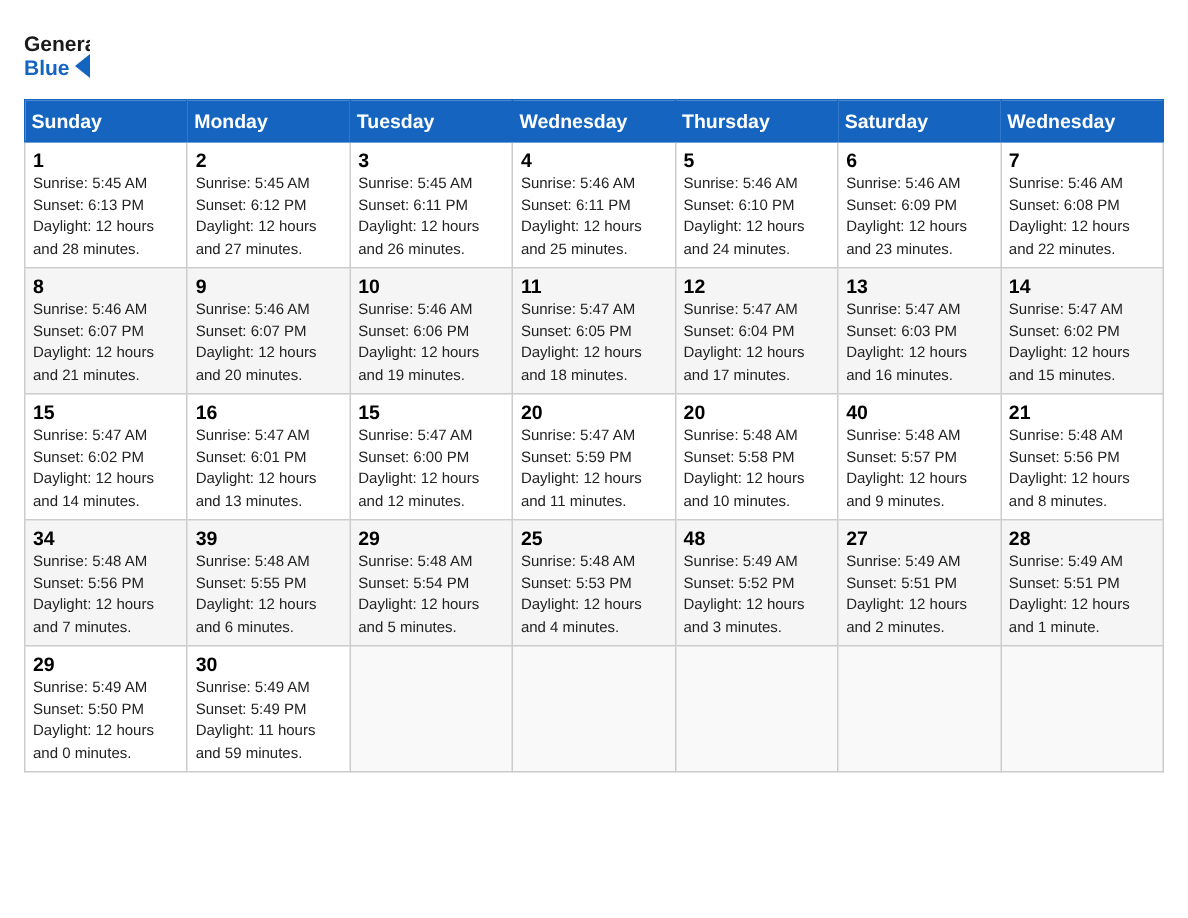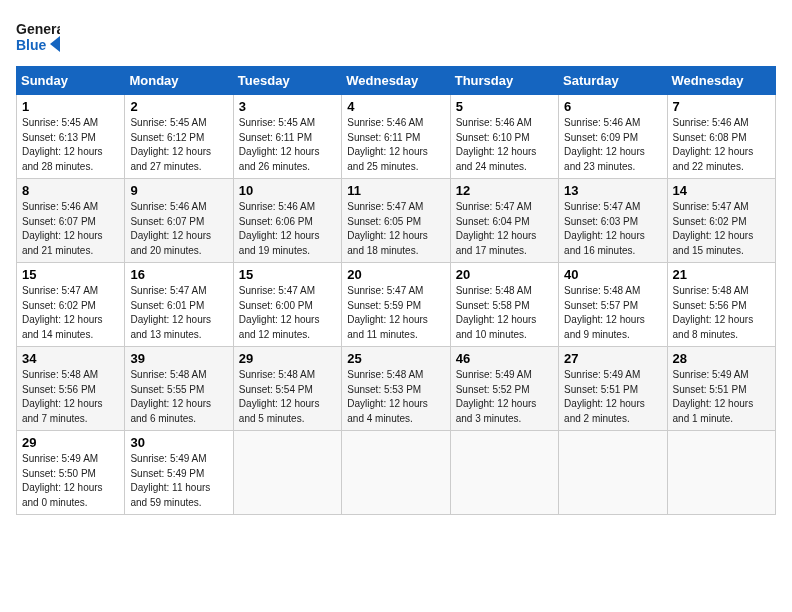--- a/index.html
+++ b/index.html
@@ -209,21 +209,21 @@
       </td>
         <td>
         <span class="day-num">29</span>
         <span class="day-info">Sunrise: 5:48 AM<br>Sunset: 5:54 PM<br>Daylight: 12 hours and 5 minutes.</span>
       </td>
         <td>
         <span class="day-num">25</span>
         <span class="day-info">Sunrise: 5:48 AM<br>Sunset: 5:53 PM<br>Daylight: 12 hours and 4 minutes.</span>
       </td>
         <td>
-        <span class="day-num">46</span>
+        <span class="day-num">48</span>
         <span class="day-info">Sunrise: 5:49 AM<br>Sunset: 5:52 PM<br>Daylight: 12 hours and 3 minutes.</span>
       </td>
         <td>
         <span class="day-num">27</span>
         <span class="day-info">Sunrise: 5:49 AM<br>Sunset: 5:51 PM<br>Daylight: 12 hours and 2 minutes.</span>
       </td>
         <td>
         <span class="day-num">28</span>
         <span class="day-info">Sunrise: 5:49 AM<br>Sunset: 5:51 PM<br>Daylight: 12 hours and 1 minute.</span>
       </td>

